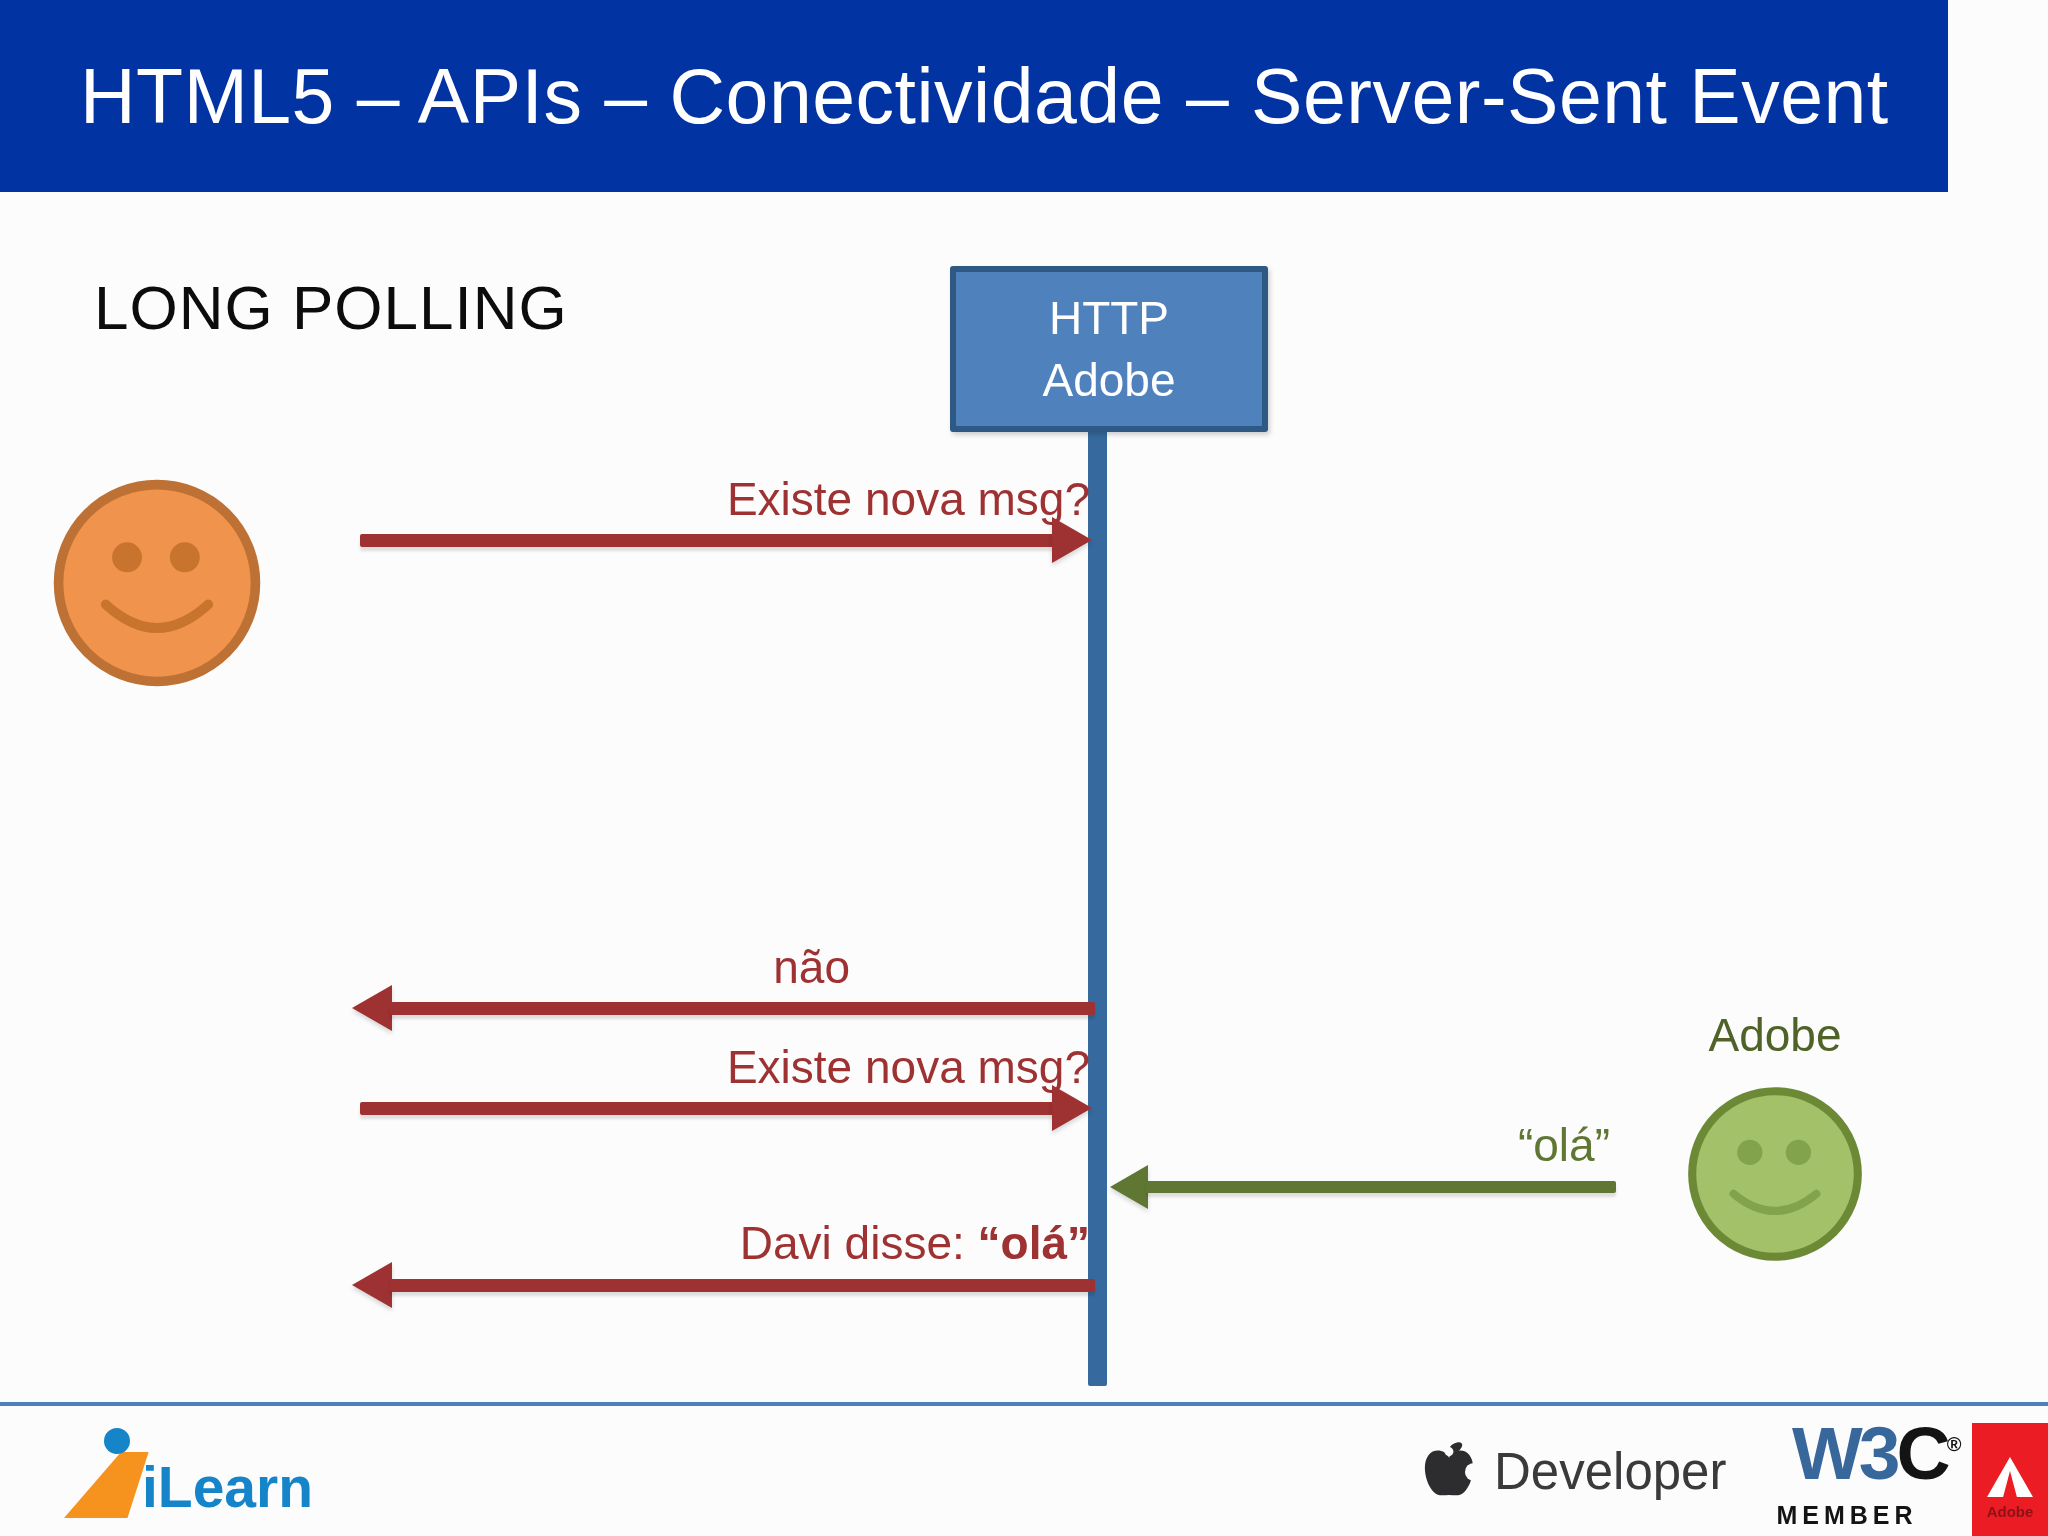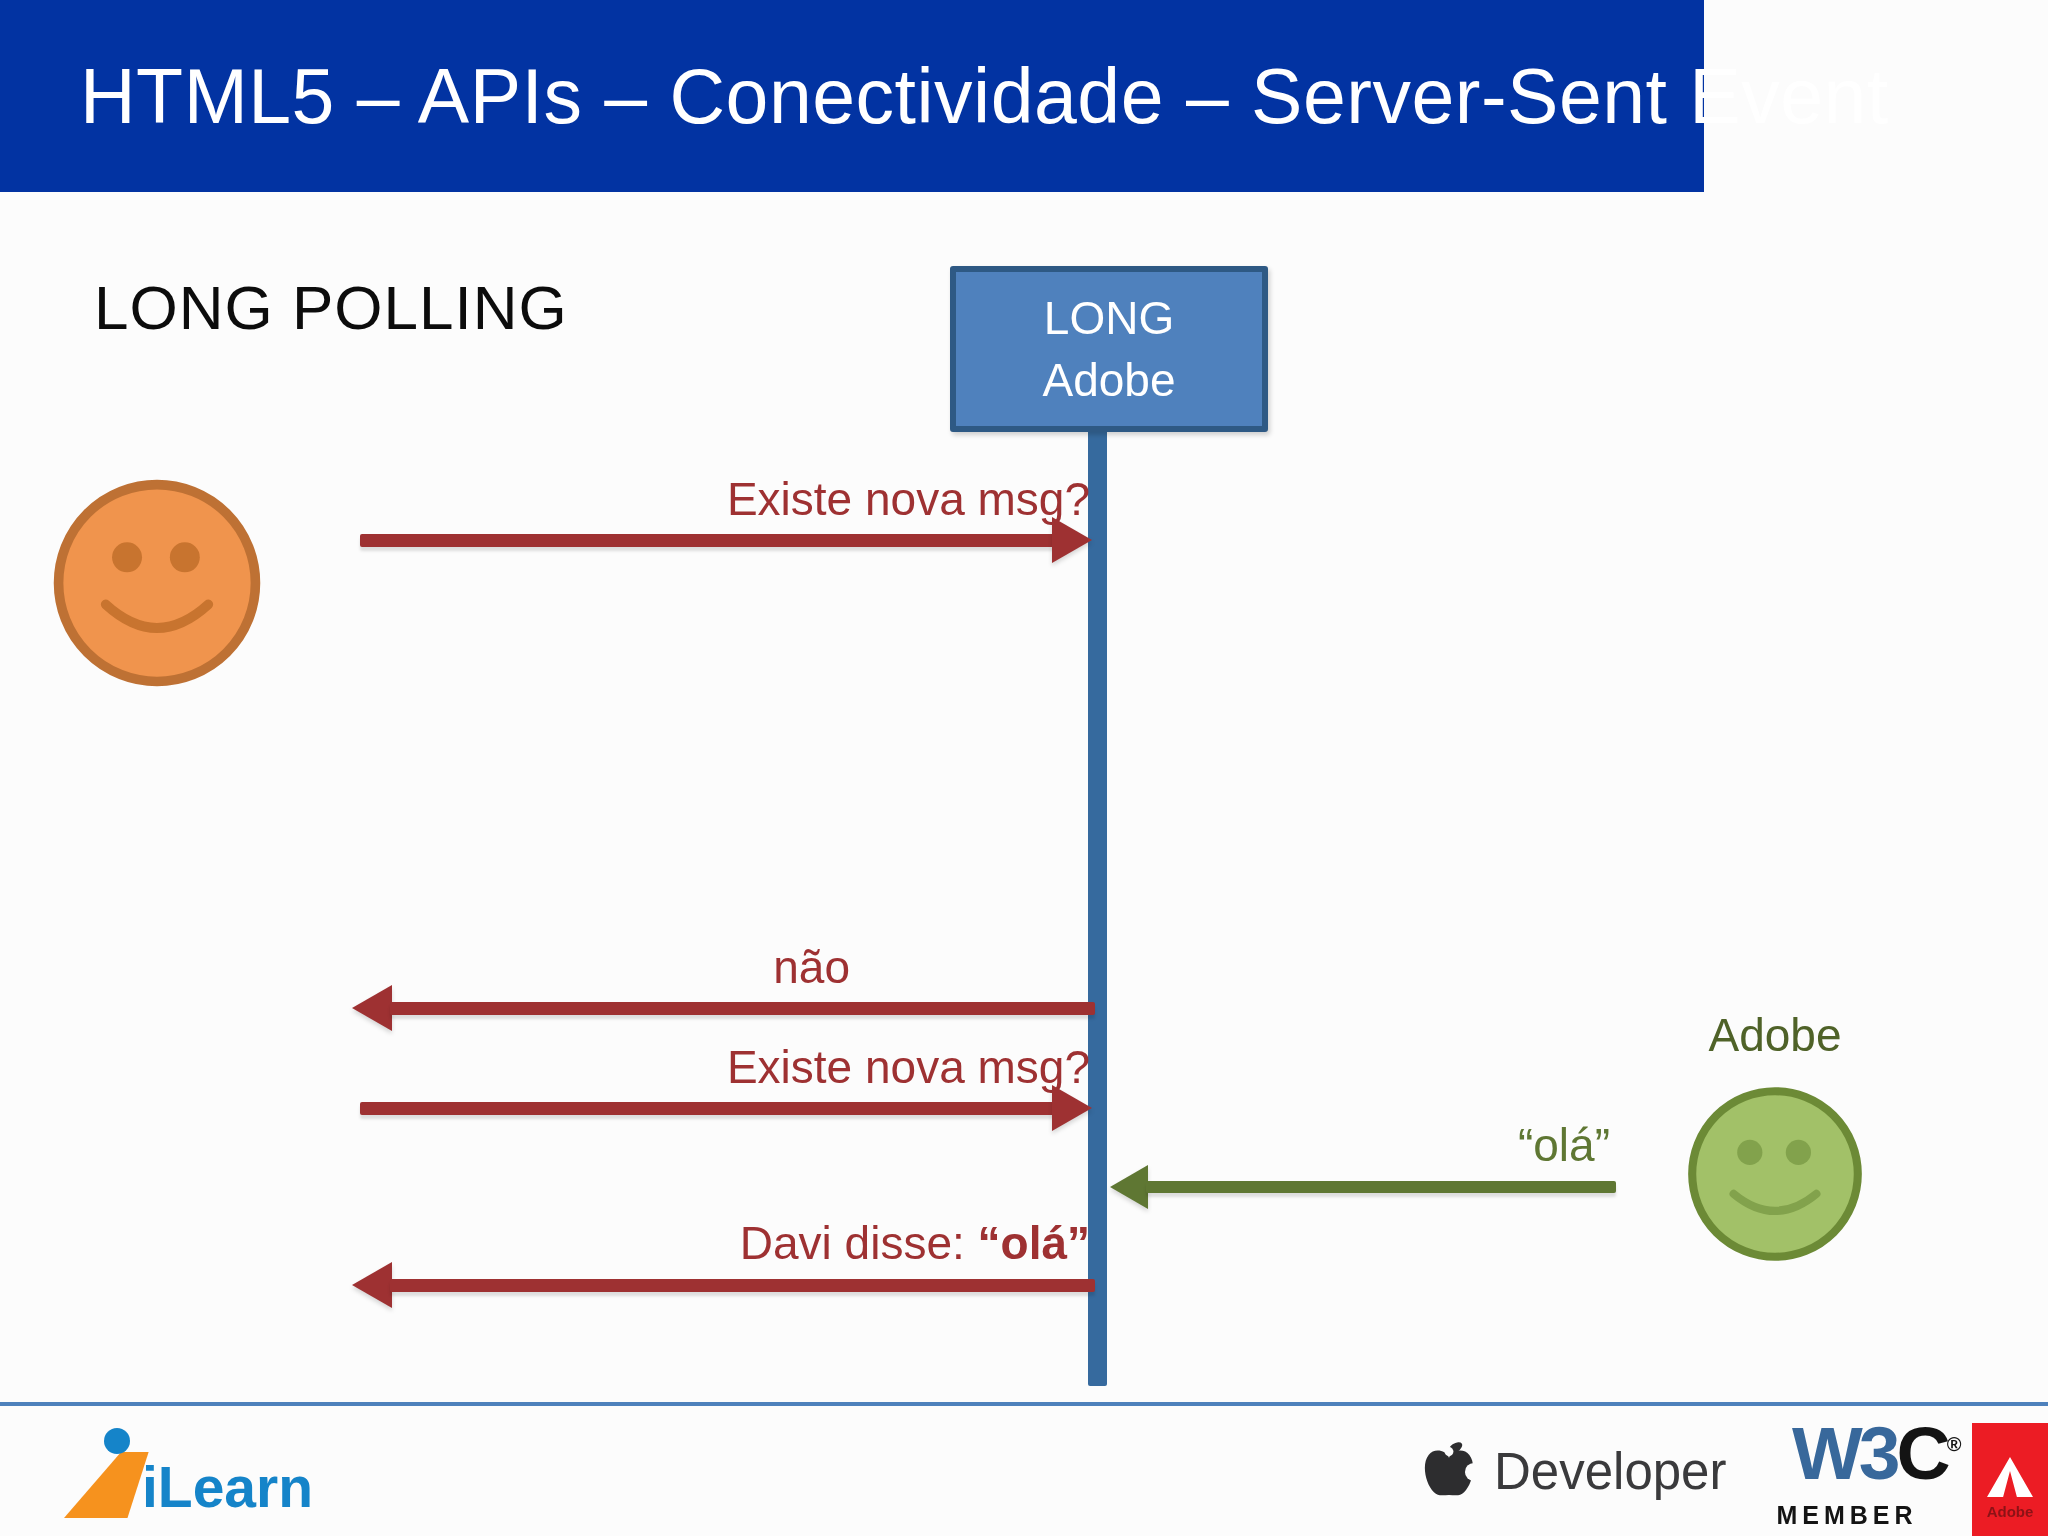--- a/index.html
+++ b/index.html
@@ -1,20 +1,20 @@
 <!DOCTYPE html>
 <html style="--slide-bg: #fcfcfc; --header-bg: #0233a2; --box-fill: #4f81bd; --box-border: #2e5984; --lifeline: #366a9e; --arrow-red: #9e3132; --arrow-green: #5f7733; --davi-text: #4f6228; --face-orange: #f0944d; --face-orange-border: #be7134; --face-orange-feature: #c8742f; --face-green: #a2c168; --face-green-border: #6c8a36; --face-green-feature: #82a24c; --ilearn-blue: #1584c9; --ilearn-orange: #f6921e; --divider: #4e81bc; --w3c-blue: #38689b; --adobe-red: #ec1c24;"><head>
 <meta charset="utf-8">
 <style>
   html,body{margin:0;padding:0;}
   body{width:2048px;height:1536px;font-family:"Liberation Sans",sans-serif;}
   .slide{position:relative;width:2048px;height:1536px;background:var(--slide-bg,#fcfcfc);overflow:hidden;}
 
   
-  .header{position:absolute;left:0;top:0;width:1704px;height:192px;background:var(--header-bg,#0233a2);}
+  .header{position:absolute;left:0;top:0;width:1948px;height:192px;background:var(--header-bg,#0233a2);}
   .header .title{position:absolute;left:80px;top:0;height:192px;display:flex;align-items:center;
     color:#fff;font-size:77px;font-weight:400;letter-spacing:.5px;white-space:nowrap;}
 
   
   .section-label{position:absolute;left:94px;top:272px;font-size:62px;color:#0c0c0c;letter-spacing:1px;}
 
   
   .server-box{position:absolute;left:950px;top:266px;width:306px;height:154px;
     background:var(--box-fill,#4f81bd);border:6px solid var(--box-border,#2e5984);border-radius:3px;
     display:flex;flex-direction:column;align-items:center;justify-content:center;
@@ -67,21 +67,21 @@
 <div class="slide">
 
   <div class="header">
     <div class="title">HTML5 – APIs – Conectividade – Server-Sent Event</div>
   </div>
 
   <div class="section-label">LONG POLLING</div>
 
   <div class="lifeline"></div>
   <div class="server-box">
-    <div>LONG</div>
+    <div>HTTP</div>
     <div>Adobe</div>
   </div>
 
   <svg class="face" style="left:50px;top:476px" width="214" height="214" viewBox="0 0 100 100">
     <circle cx="50" cy="50" r="46" style="fill:var(--face-orange);stroke:var(--face-orange-border);stroke-width:4.5"></circle>
     <circle cx="36" cy="38" r="7" style="fill:var(--face-orange-feature)"></circle>
     <circle cx="63" cy="38" r="7" style="fill:var(--face-orange-feature)"></circle>
     <path d="M26,60 Q50,82 74,60" style="fill:none;stroke:var(--face-orange-feature);stroke-width:4.5;stroke-linecap:round"></path>
   </svg>
 

